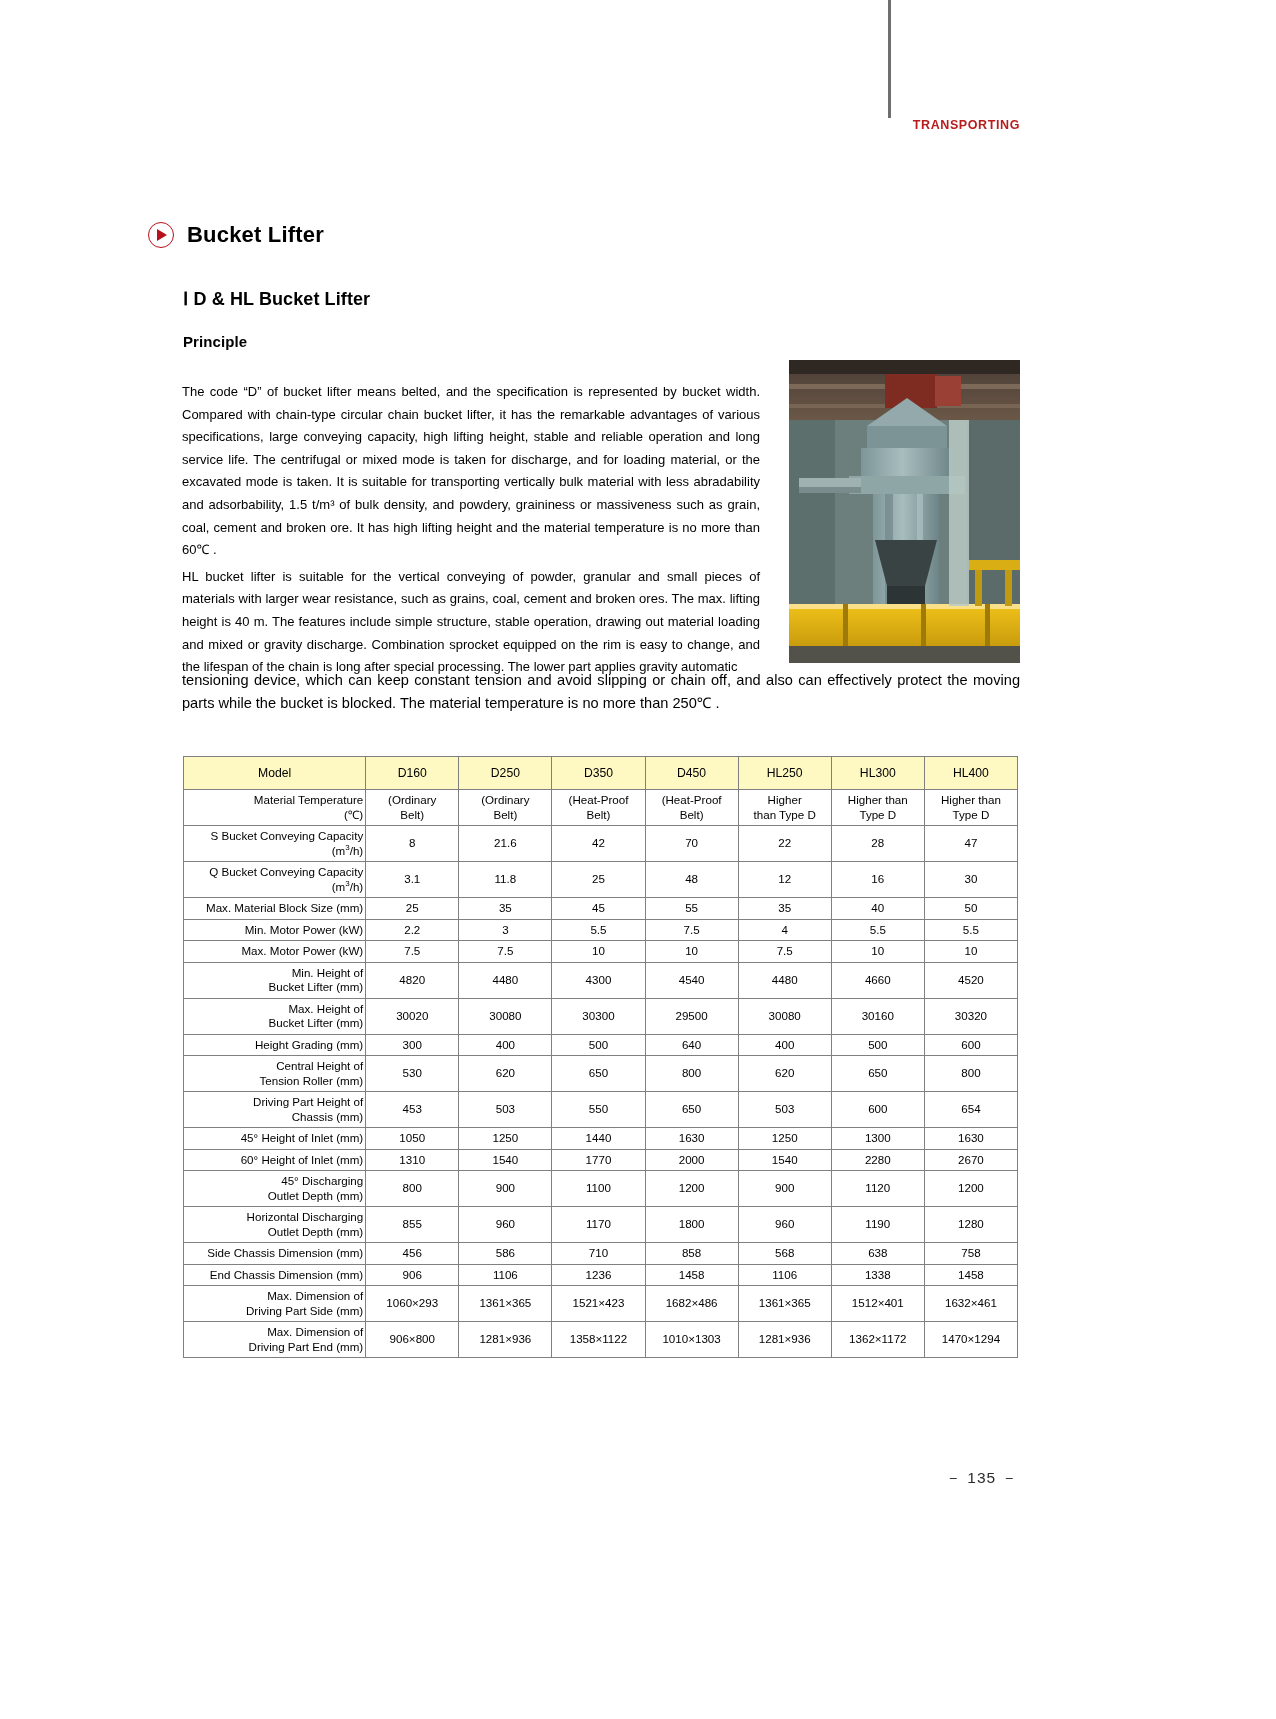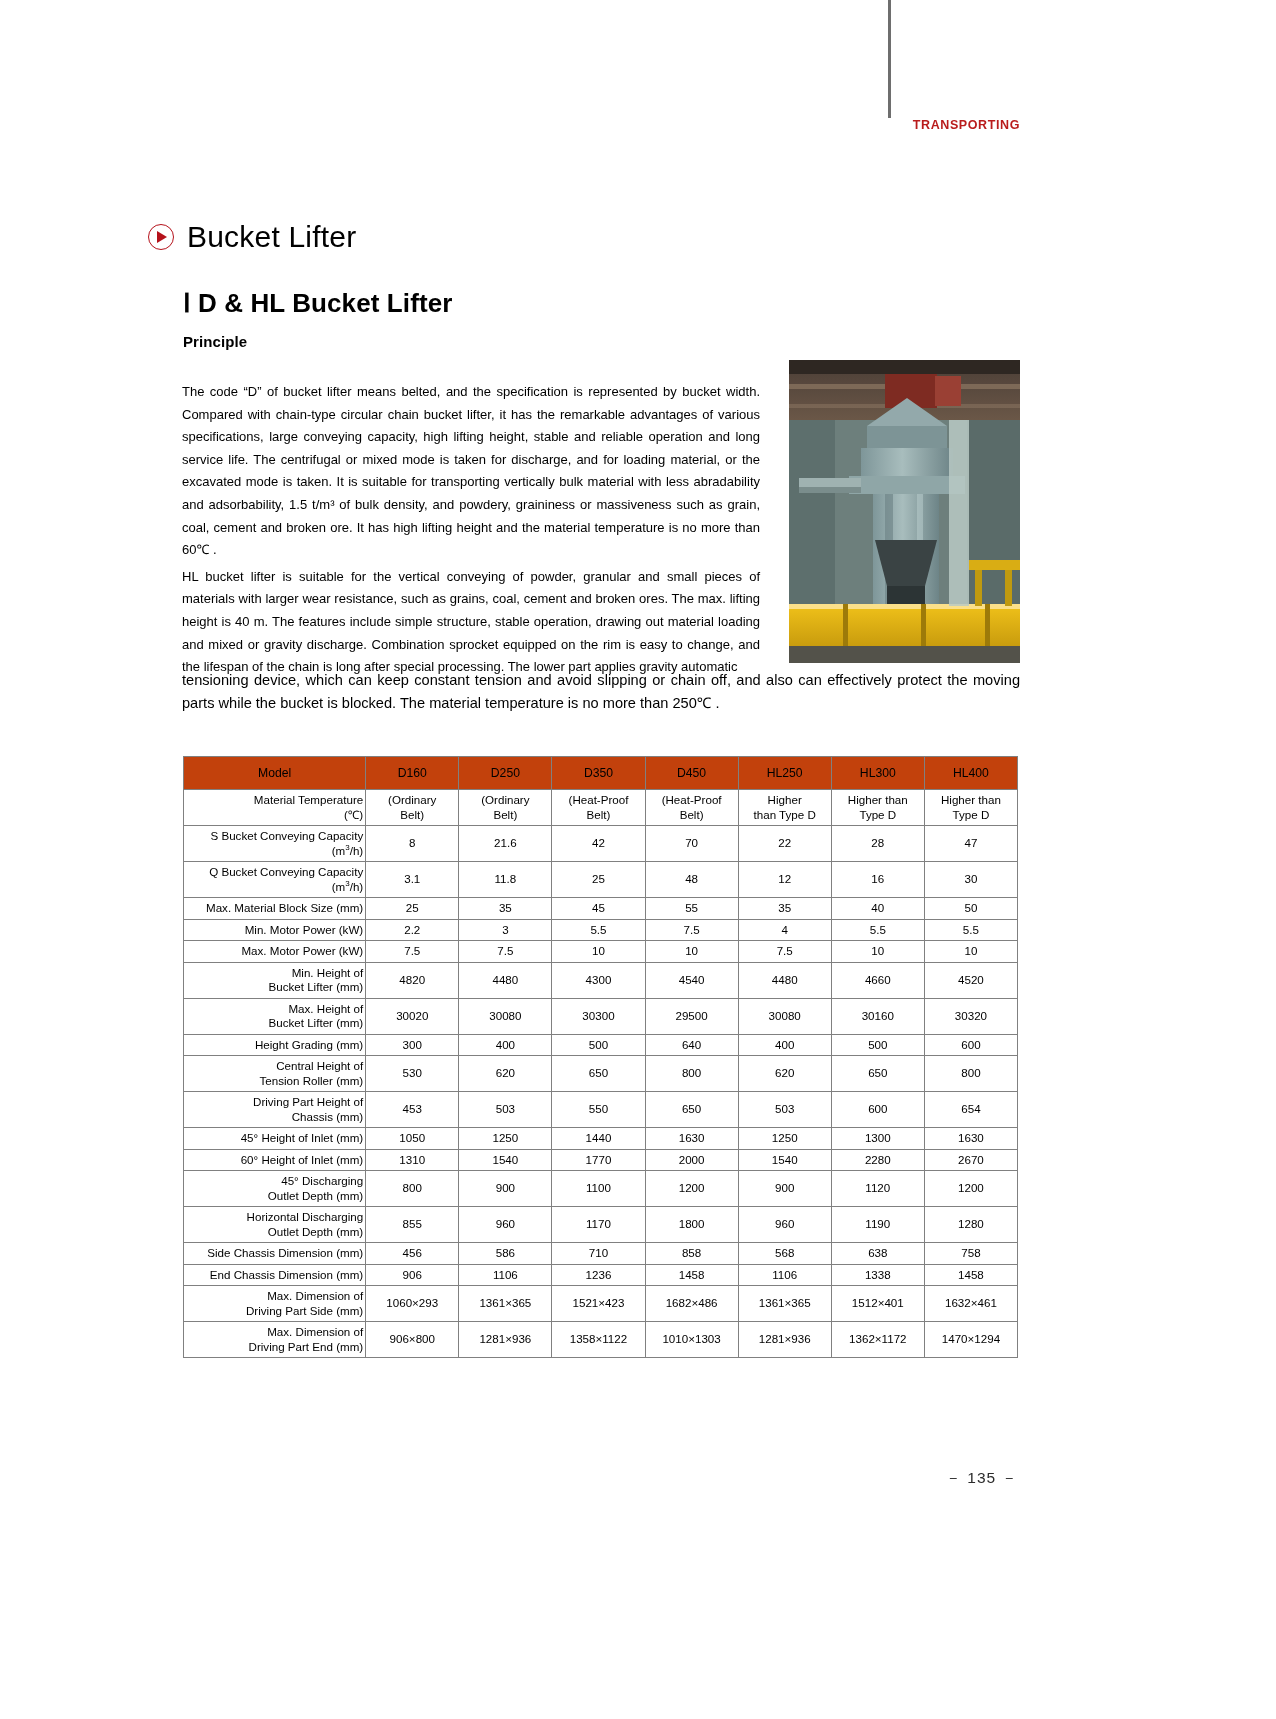--- a/index.html
+++ b/index.html
@@ -62,32 +62,32 @@
     position: absolute;
     left: 8px;
     top: 6px;
     width: 0;
     height: 0;
     border-left: 10px solid #b5121b;
     border-top: 6.5px solid transparent;
     border-bottom: 6.5px solid transparent;
   }
   .page-title {
-    font-size: 30px;
-    font-weight: normal;
+    font-size: 22px;
+    font-weight: bold;
     letter-spacing: 0.2px;
     line-height: 1;
   }
 
   
   .sub-title {
     position: absolute;
     left: 183px;
     top: 288px;
-    font-size: 26px;
+    font-size: 18px;
     font-weight: bold;
     letter-spacing: 0.1px;
   }
 
   
   .section-heading {
     position: absolute;
     font-size: 15px;
     font-weight: bold;
     letter-spacing: 0.1px;
@@ -146,21 +146,21 @@
   }
   .spec-table td, .spec-table th {
     border: 1px solid #808080;
     text-align: center;
     vertical-align: middle;
     padding: 3px 2px;
     font-weight: normal;
     line-height: 14.5px;
   }
   .spec-table thead th {
-    background: #c2410c;
+    background: #fef9c3;
     height: 26px;
     font-size: 12.2px;
   }
   .spec-table tbody td:first-child {
     font-size: 11.6px;
     text-align: right;
   }
   .col-label { width: 182px; }
   .col-d     { width: 93px; }
   sup { font-size: 8px; vertical-align: super; line-height: 0; }

